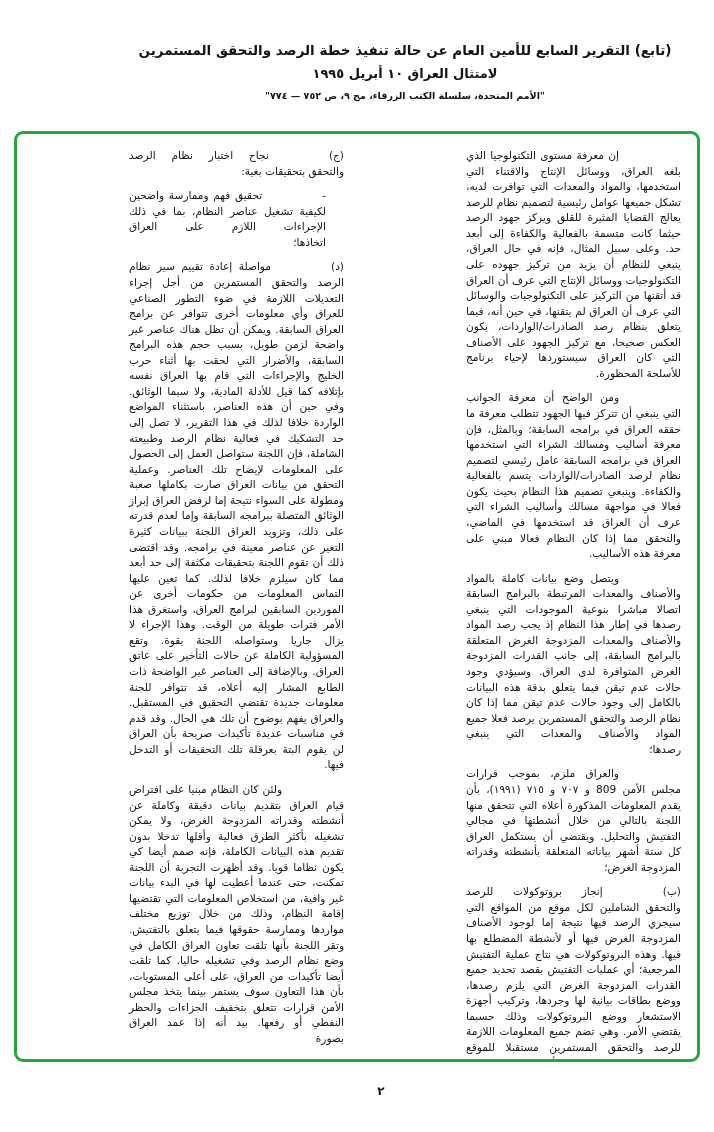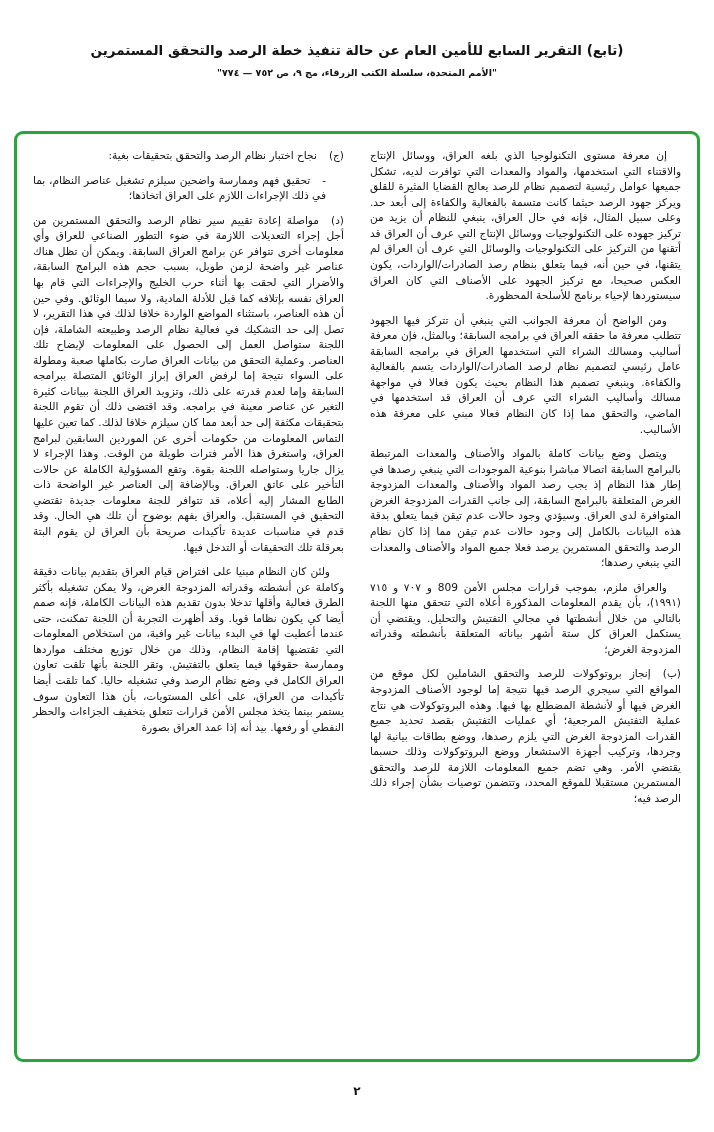--- a/index.html
+++ b/index.html
@@ -1,16 +1,16 @@
 <!DOCTYPE html>
 <html lang="ar" style="--border: #2aa43c; --ink: #141414; --paper: #ffffff;"><head>
 <meta charset="utf-8">
 <style>
   :root { --border:#2aa43c; --ink:#141414; --paper:#ffffff; }
-  * { box-sizing:border-box; }
+  * { box-sizing:border-box;padding-left:48px; }
   html,body { margin:0; padding:0; }
   body {
     width:714px; height:1132px;
     background:var(--paper);
     color:var(--ink);
     font-family:"DejaVu Sans", sans-serif;
     position:relative;
     overflow:hidden;
   }
   .doc-header {
@@ -46,36 +46,37 @@
     text-align:center; font-size:12px; font-weight:bold;
   }
 </style>
 </head>
 <body>
 
 <div class="page">
 
   <header class="doc-header">
     <div class="h-line1">(تابع) التقرير السابع للأمين العام عن حالة تنفيذ خطة الرصد والتحقق المستمرين</div>
+    <div class="h-line2">لامتثال العراق ١٠ أبريل ١٩٩٥</div>
     <div class="h-line3">"الأمم المتحدة، سلسلة الكتب الزرقاء، مج ٩، ص ٧٥٢ — ٧٧٤"</div>
   </header>
 
   <section class="content-box">
 
     <div class="col">
       <p><span class="marker"></span><span>إن معرفة مستوى التكنولوجيا الذي بلغه العراق، ووسائل الإنتاج والاقتناء التي استخدمها، والمواد والمعدات التي توافرت لديه، تشكل جميعها عوامل رئيسية لتصميم نظام للرصد يعالج القضايا المثيرة للقلق ويركز جهود الرصد حيثما كانت متسمة بالفعالية والكفاءة إلى أبعد حد. وعلى سبيل المثال، فإنه في حال العراق، ينبغي للنظام أن يزيد من تركيز جهوده على التكنولوجيات ووسائل الإنتاج التي عرف أن العراق قد أتقنها من التركيز على التكنولوجيات والوسائل التي عرف أن العراق لم يتقنها، في حين أنه، فيما يتعلق بنظام رصد الصادرات/الواردات، يكون العكس صحيحا، مع تركيز الجهود على الأصناف التي كان العراق سيستوردها لإحياء برنامج للأسلحة المحظورة.</span></p>
       <p><span class="marker"></span><span>ومن الواضح أن معرفة الجوانب التي ينبغي أن تتركز فيها الجهود تتطلب معرفة ما حققه العراق في برامجه السابقة؛ وبالمثل، فإن معرفة أساليب ومسالك الشراء التي استخدمها العراق في برامجه السابقة عامل رئيسي لتصميم نظام لرصد الصادرات/الواردات يتسم بالفعالية والكفاءة. وينبغي تصميم هذا النظام بحيث يكون فعالا في مواجهة مسالك وأساليب الشراء التي عرف أن العراق قد استخدمها في الماضي، والتحقق مما إذا كان النظام فعالا مبني على معرفة هذه الأساليب.</span></p>
       <p><span class="marker"></span><span>ويتصل وضع بيانات كاملة بالمواد والأصناف والمعدات المرتبطة بالبرامج السابقة اتصالا مباشرا بنوعية الموجودات التي ينبغي رصدها في إطار هذا النظام إذ يجب رصد المواد والأصناف والمعدات المزدوجة الغرض المتعلقة بالبرامج السابقة، إلى جانب القدرات المزدوجة الغرض المتوافرة لدى العراق. وسيؤدي وجود حالات عدم تيقن فيما يتعلق بدقة هذه البيانات بالكامل إلى وجود حالات عدم تيقن مما إذا كان نظام الرصد والتحقق المستمرين يرصد فعلا جميع المواد والأصناف والمعدات التي ينبغي رصدها؛</span></p>
       <p><span class="marker"></span><span>والعراق ملزم، بموجب قرارات مجلس الأمن 809 و ٧٠٧ و ٧١٥ (١٩٩١)، بأن يقدم المعلومات المذكورة أعلاه التي تتحقق منها اللجنة بالتالي من خلال أنشطتها في مجالي التفتيش والتحليل. ويقتضي أن يستكمل العراق كل ستة أشهر بياناته المتعلقة بأنشطته وقدراته المزدوجة الغرض؛</span></p>
       <p><span class="marker">(ب)</span><span>إنجاز بروتوكولات للرصد والتحقق الشاملين لكل موقع من المواقع التي سيجري الرصد فيها نتيجة إما لوجود الأصناف المزدوجة الغرض فيها أو لأنشطة المضطلع بها فيها. وهذه البروتوكولات هي نتاج عملية التفتيش المرجعية؛ أي عمليات التفتيش بقصد تحديد جميع القدرات المزدوجة الغرض التي يلزم رصدها، ووضع بطاقات بيانية لها وجردها، وتركيب أجهزة الاستشعار ووضع البروتوكولات وذلك حسبما يقتضي الأمر. وهي تضم جميع المعلومات اللازمة للرصد والتحقق المستمرين مستقبلا للموقع المحدد، وتتضمن توصيات بشأن إجراء ذلك الرصد فيه؛</span></p>
     </div>
 
     <div class="col">
       <p><span class="marker">(ج)</span><span>نجاح اختبار نظام الرصد والتحقق بتحقيقات بغية:</span></p>
-      <p class="indent"><span class="marker">-</span><span>تحقيق فهم وممارسة واضحين سيلزم تشغيل عناصر النظام، بما في ذلك الإجراءات اللازم على العراق اتخاذها؛</span></p>
+      <p class="indent"><span class="marker">-</span><span>تحقيق فهم وممارسة واضحين لكيفية تشغيل عناصر النظام، بما في ذلك الإجراءات اللازم على العراق اتخاذها؛</span></p>
       <p><span class="marker">(د)</span><span>مواصلة إعادة تقييم سير نظام الرصد والتحقق المستمرين من أجل إجراء التعديلات اللازمة في ضوء التطور الصناعي للعراق وأي معلومات أخرى تتوافر عن برامج العراق السابقة. ويمكن أن تظل هناك عناصر غير واضحة لزمن طويل، بسبب حجم هذه البرامج السابقة، والأضرار التي لحقت بها أثناء حرب الخليج والإجراءات التي قام بها العراق نفسه بإتلافه كما قيل للأدلة المادية، ولا سيما الوثائق. وفي حين أن هذه العناصر، باستثناء المواضع الواردة خلافا لذلك في هذا التقرير، لا تصل إلى حد التشكيك في فعالية نظام الرصد وطبيعته الشاملة، فإن اللجنة ستواصل العمل إلى الحصول على المعلومات لإيضاح تلك العناصر. وعملية التحقق من بيانات العراق صارت بكاملها صعبة ومطولة على السواء نتيجة إما لرفض العراق إبراز الوثائق المتصلة ببرامجه السابقة وإما لعدم قدرته على ذلك، وتزويد العراق اللجنة ببيانات كثيرة التغير عن عناصر معينة في برامجه. وقد اقتضى ذلك أن تقوم اللجنة بتحقيقات مكثفة إلى حد أبعد مما كان سيلزم خلافا لذلك. كما تعين عليها التماس المعلومات من حكومات أخرى عن الموردين السابقين لبرامج العراق، واستغرق هذا الأمر فترات طويلة من الوقت. وهذا الإجراء لا يزال جاريا وستواصله اللجنة بقوة. وتقع المسؤولية الكاملة عن حالات التأخير على عاتق العراق. وبالإضافة إلى العناصر غير الواضحة ذات الطابع المشار إليه أعلاه، قد تتوافر للجنة معلومات جديدة تقتضي التحقيق في المستقبل. والعراق يفهم بوضوح أن تلك هي الحال. وقد قدم في مناسبات عديدة تأكيدات صريحة بأن العراق لن يقوم البتة بعرقلة تلك التحقيقات أو التدخل فيها.</span></p>
       <p><span class="marker"></span><span>ولئن كان النظام مبنيا على افتراض قيام العراق بتقديم بيانات دقيقة وكاملة عن أنشطته وقدراته المزدوجة الغرض، ولا يمكن تشغيله بأكثر الطرق فعالية وأقلها تدخلا بدون تقديم هذه البيانات الكاملة، فإنه صمم أيضا كي يكون نظاما قويا. وقد أظهرت التجربة أن اللجنة تمكنت، حتى عندما أعطيت لها في البدء بيانات غير وافية، من استخلاص المعلومات التي تقتضيها إقامة النظام، وذلك من خلال توزيع مختلف مواردها وممارسة حقوقها فيما يتعلق بالتفتيش. وتقر اللجنة بأنها تلقت تعاون العراق الكامل في وضع نظام الرصد وفي تشغيله حاليا. كما تلقت أيضا تأكيدات من العراق، على أعلى المستويات، بأن هذا التعاون سوف يستمر بينما يتخذ مجلس الأمن قرارات تتعلق بتخفيف الجزاءات والحظر النفطي أو رفعها. بيد أنه إذا عمد العراق بصورة</span></p>
     </div>
 
   </section>
 
   <div class="page-number">٢</div>
 
 </div>
 

